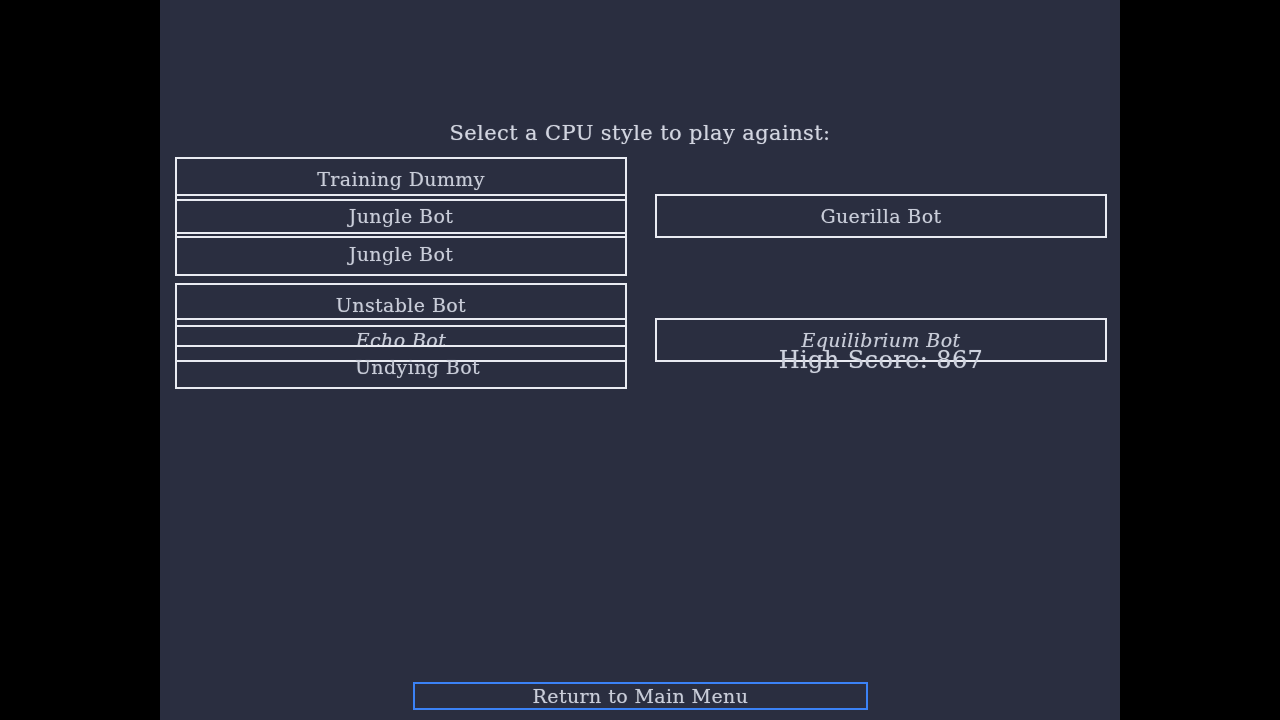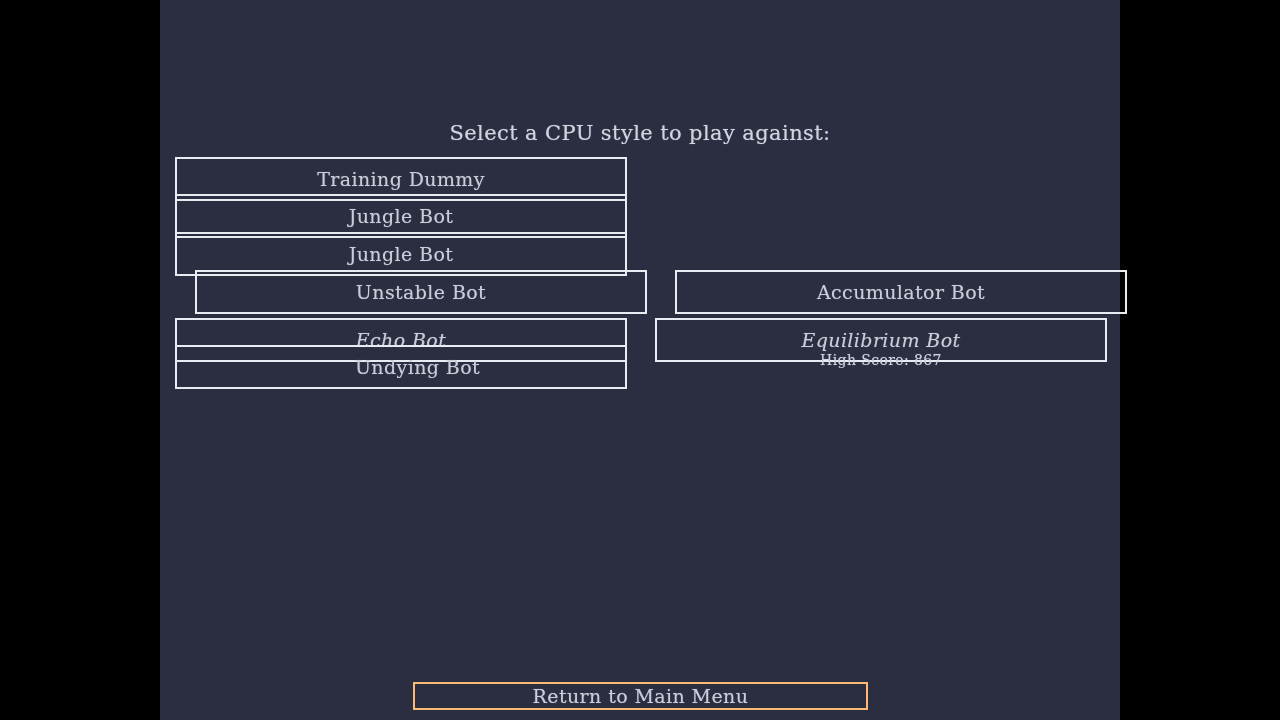--- a/index.html
+++ b/index.html
@@ -49,40 +49,40 @@
     letter-spacing: 0.4px;
     cursor: pointer;
     text-shadow: 0 0 1px rgba(201,205,217,0.5);
     padding: 0;
   }
   .col-left  { left: 15px; }
   .col-right { left: 495px; }
   .row-0 { top: 157px; }
   .row-1 { top: 194px; }
   .row-2 { top: 232px; text-align: center; }
-  .row-3 { top: 270px; margin-left: 20px; }
+  .row-3 { top: 283px; }
   .row-4 { top: 318px; font-style: italic; }
   .row-5 { top: 345px; padding-left: 33px; }
   .high-score {
     position: absolute;
     left: 495px; top: 345px;
     width: 452px; height: 30px;
     color: #ced2de;
-    font-size: 14px;
+    font-size: 24px;
     line-height: 30px;
     text-align: center;
     letter-spacing: 0.4px;
     text-shadow: 0 0 1px rgba(206,210,222,0.55);
   }
   .return-btn {
     position: absolute;
     left: 253px; top: 682px;
     width: 455px; height: 28px;
     background: transparent;
-    border: 2px solid #fdba74;
+    border: 2px solid #3b82f6;
     color: #c9cdd9;
     font-family: "DejaVu Serif", "Liberation Serif", serif;
     font-size: 19px;
     line-height: 24px;
     text-align: center;
     letter-spacing: 0.4px;
     cursor: pointer;
     text-shadow: 0 0 1px rgba(201,205,217,0.5);
     padding: 0;
   }
@@ -98,20 +98,20 @@
 
     <div class="title">Select a CPU style to play against:</div>
 
     <button class="cpu-btn col-left row-0">Training Dummy</button>
     <button class="cpu-btn col-left row-1">Jungle Bot</button>
     <button class="cpu-btn col-left row-2">Jungle Bot</button>
     <button class="cpu-btn col-left row-3">Unstable Bot</button>
     <button class="cpu-btn col-left row-4">Echo Bot</button>
     <button class="cpu-btn col-left row-5">Undying Bot</button>
 
-    <button class="cpu-btn col-right row-3">Accumulator Bot</button>
+    <button class="cpu-btn col-right row-1">Guerilla Bot</button>
     <button class="cpu-btn col-right row-4">Equilibrium Bot</button>
 
     <div class="high-score">High Score: 867</div>
 
     <button class="return-btn">Return to Main Menu</button>
   </div>
 </div>
 
 </body></html>

